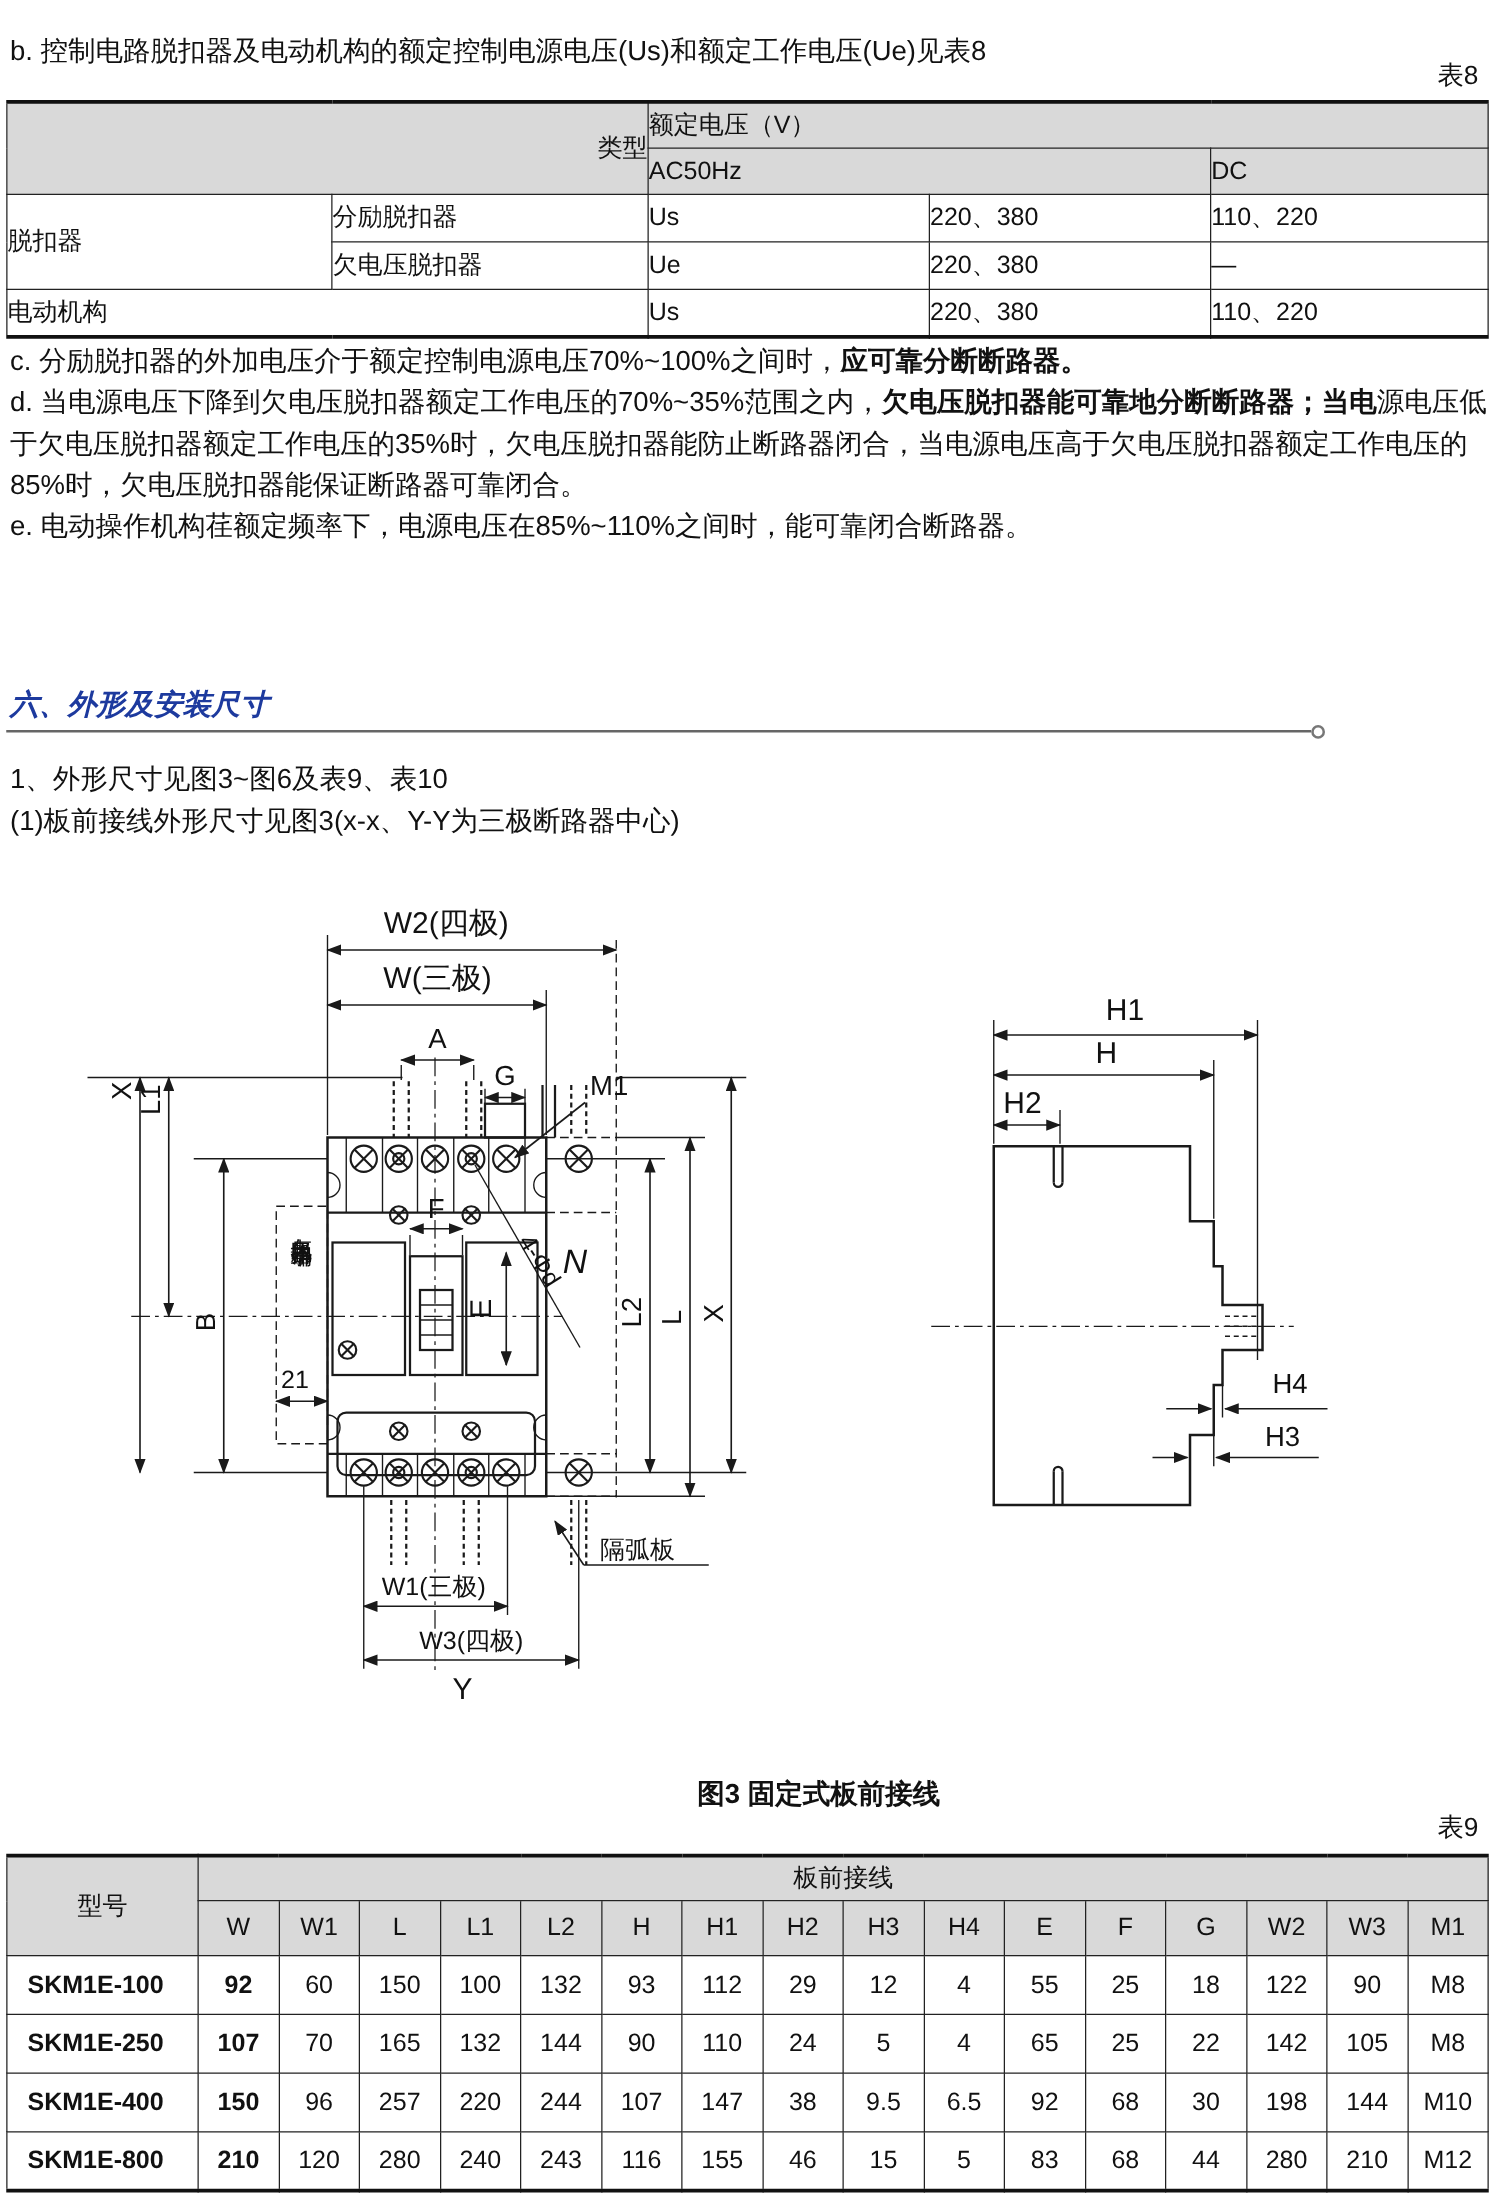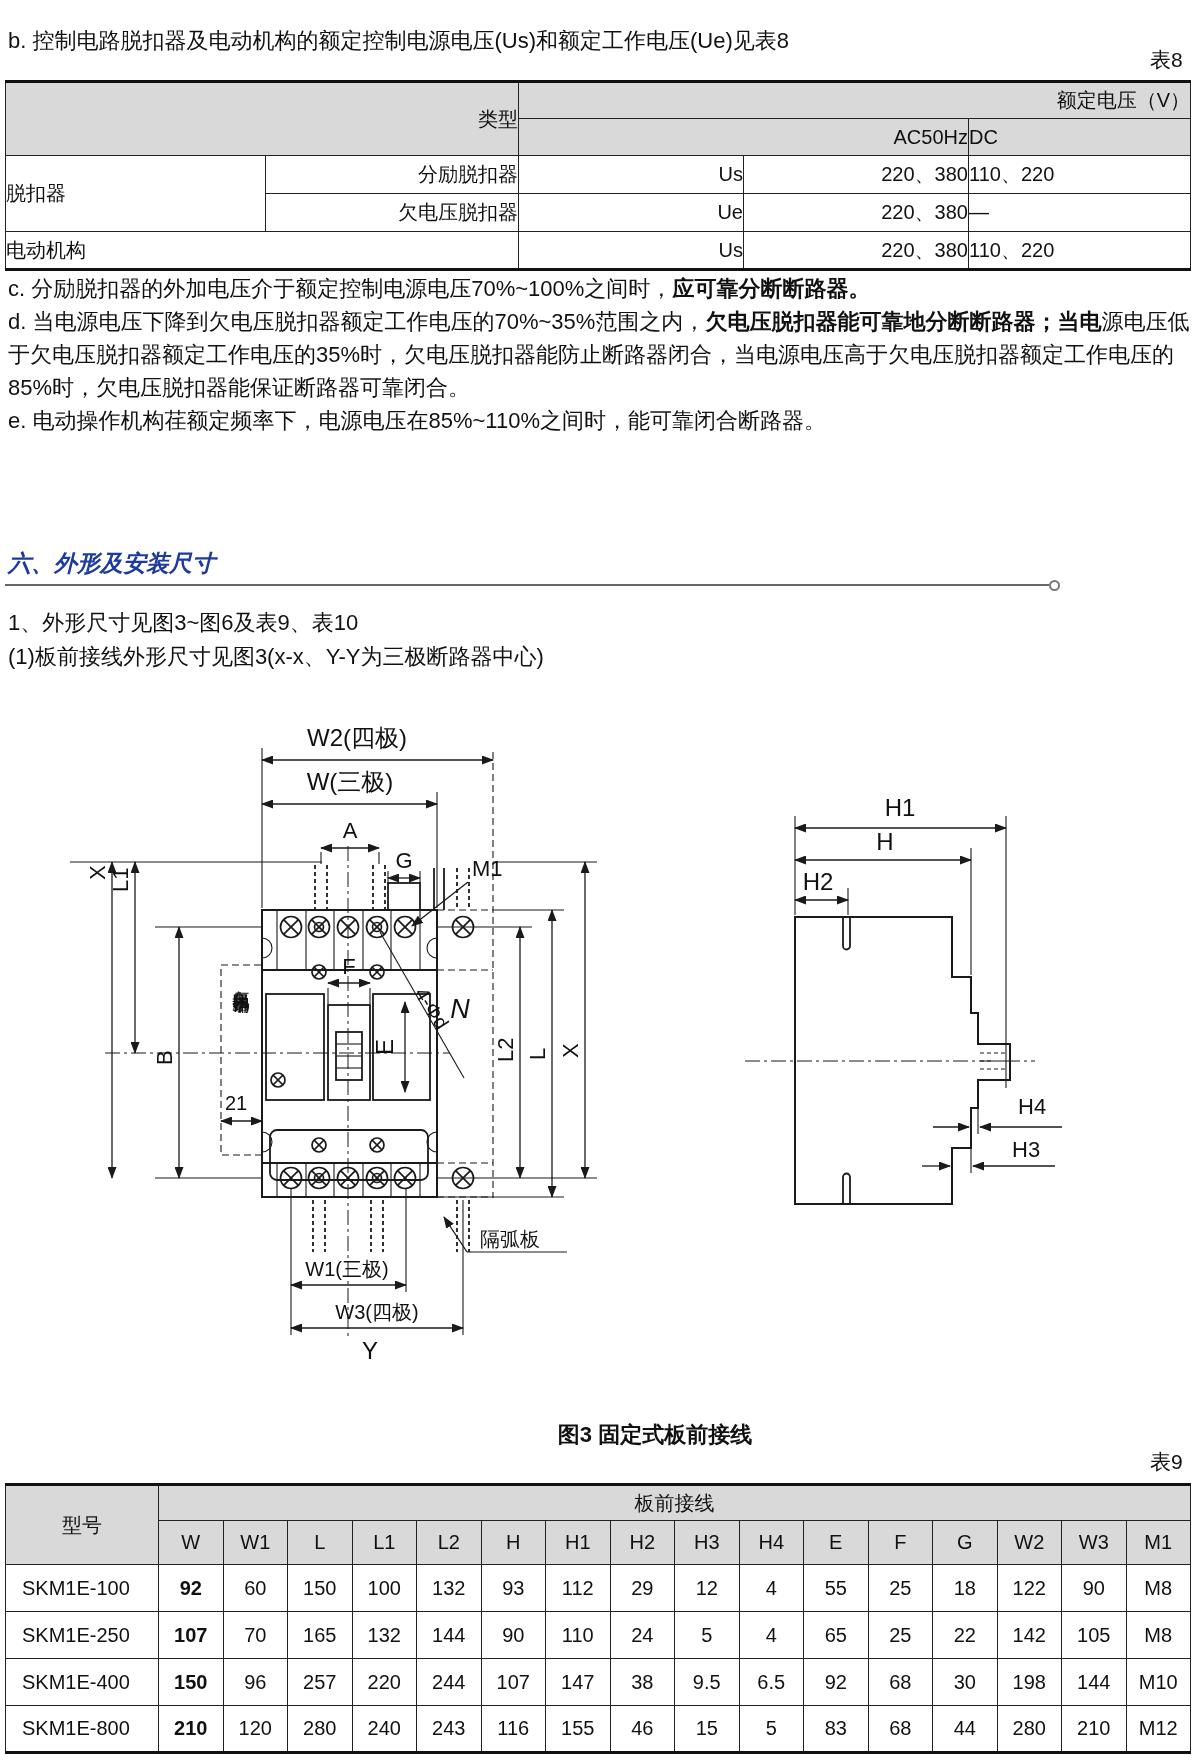--- a/index.html
+++ b/index.html
@@ -12,27 +12,27 @@
   .para p{margin:0;}
   b,.bold{font-weight:bold;}
   .tag{font-size:21px;}
   
   table{border-collapse:collapse;table-layout:fixed;}
   .dtab{border-top:3px solid #111;border-bottom:3px solid #111;
         border-left:1px solid #555;border-right:1px solid #555;}
   .dtab td,.dtab th{border:1.5px solid #222;font-size:20px;font-weight:normal;
         padding:0;vertical-align:middle;line-height:1.15;}
   .hd{background:#d9d9d9;}
-  .pl12{text-align:right;padding-left:12px;}
+  .pl12{text-align:left;padding-left:12px;}
   .pl16{text-align:left;padding-left:16px;}
   .pl62{text-align:right;padding-left:62px;}
   .pl75{text-align:left;padding-left:75px;}
   .ctr{text-align:left;}
   .t9 td,.t9 th{text-align:center;}
-  .t9 .model{text-align:left;padding-left:16px;font-weight:normal;}
+  .t9 .model{text-align:left;padding-left:16px;font-weight:bold;}
   .t9 .wbold{font-weight:bold;}
   
   .sec-title{font-size:23px;font-weight:bold;color:#1d3a9e;font-style:italic;}
   .rule{border-top:2px solid #666;}
   .rule-circle{width:11px;height:11px;border:2px solid #777;border-radius:50%;background:#fff;box-sizing:border-box;}
   .caption{font-size:22px;font-weight:bold;text-align:center;}
   
   svg text{fill:#111;font-family:"Liberation Sans",sans-serif;}
   .ol{fill:none;stroke:#1a1a1a;stroke-width:2;}
   .md{fill:none;stroke:#1a1a1a;stroke-width:1.8;}

